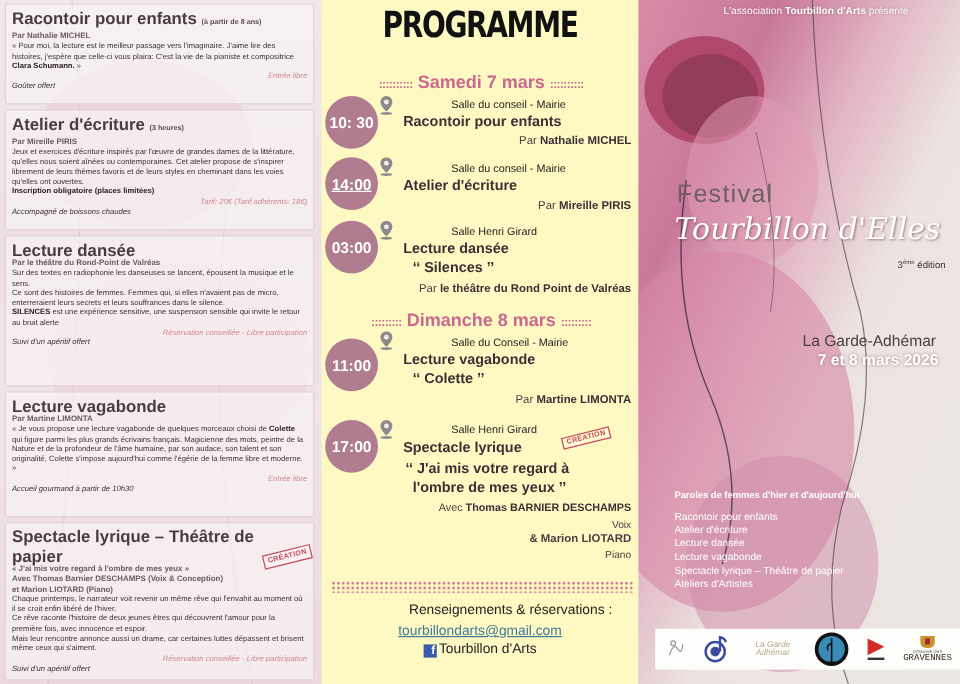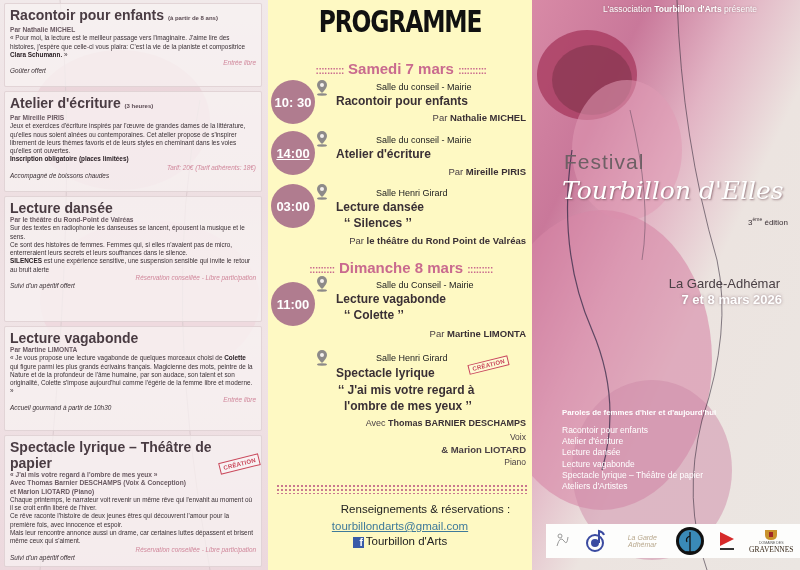--- a/index.html
+++ b/index.html
@@ -166,20 +166,21 @@
         <circle cx="6" cy="5" r="2" fill="#f4f0ee"></circle>
         <ellipse cx="6" cy="14.5" rx="5" ry="1.2" fill="#8d8a89"></ellipse>
       </svg>
     <div class="venue" style="top:2px;">Salle du Conseil - Mairie</div>
     <div class="evtitle" style="top:14px;">Lecture vagabonde</div>
     <div class="evtitle" style="top:30px;left:76px;text-align:right;">‘‘ Colette ’’</div>
     <div class="evby" style="top:50px;"><span>Par </span><b>Martine LIMONTA</b></div>
   </div>
 
   <div class="ev" style="top:350px;height:120px;">
+    <div class="time" style="top:0;">17:00</div>
     <svg class="pin" style="top:0;" viewBox="0 0 12 16">
         <path d="M6 0a5 5 0 0 0-5 5c0 3.5 5 8 5 8s5-4.5 5-8a5 5 0 0 0-5-5z" fill="#8d8a89"></path>
         <circle cx="6" cy="5" r="2" fill="#f4f0ee"></circle>
         <ellipse cx="6" cy="14.5" rx="5" ry="1.2" fill="#8d8a89"></ellipse>
       </svg>
     <div class="venue" style="top:3px;">Salle Henri Girard</div>
     <div class="stamp" style="left:200px;top:10px;">CRÉATION</div>
     <div class="evtitle" style="top:16px;">Spectacle  lyrique</div>
     <div class="evtitle" style="top:33px;left:70px;">‘‘ J'ai mis votre regard à</div>
     <div class="evtitle" style="top:49px;left:76px;">l'ombre de mes yeux ’’</div>
@@ -249,16 +250,16 @@
           <path d="M2 2 L16 9 L2 16 Z" fill="#d62a2a"></path>
           <rect x="2" y="18" width="14" height="2" fill="#333"></rect>
         </svg>
       </div>
     <div class="logo" style="flex-direction:column;">
       <svg width="14" height="12" viewBox="0 0 14 12">
           <path d="M1 1 H13 V6 Q13 11 7 11 Q1 11 1 6 Z" fill="#c9922e"></path>
           <rect x="5" y="3" width="4" height="5" fill="#a02828"></rect>
         </svg>
       <span style="font-size:3.5px;">DOMAINE DES</span>
-      <span style="font-family:Liberation Serif, serif;font-size:7.5px;color:#3a2a1a;">GRAVENNES</span>
+      <span style="font-family:Liberation Mono, monospace;font-size:7.5px;color:#3a2a1a;">GRAVENNES</span>
     </div>
   </div>
 </div>
 
 </body></html>

